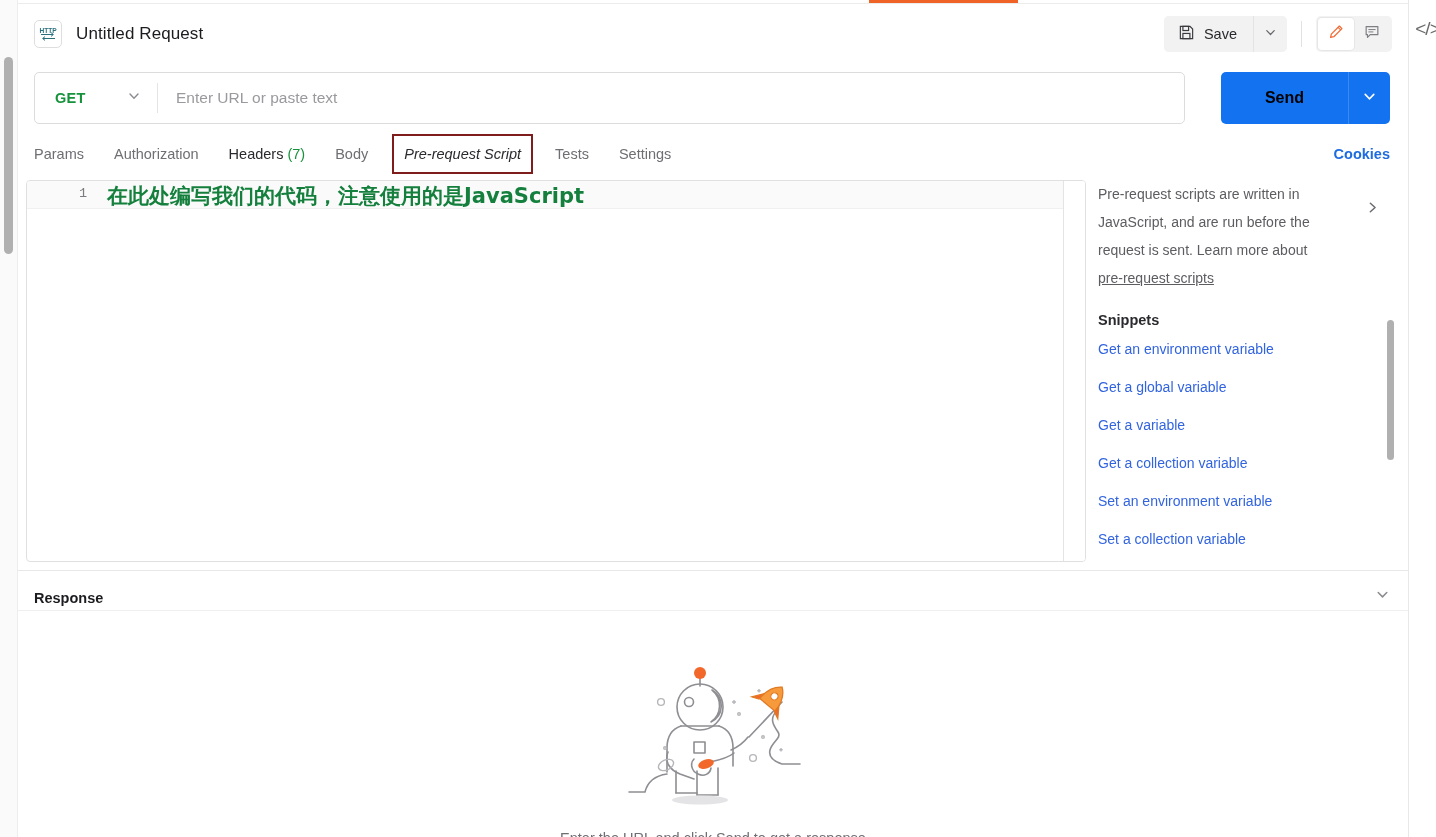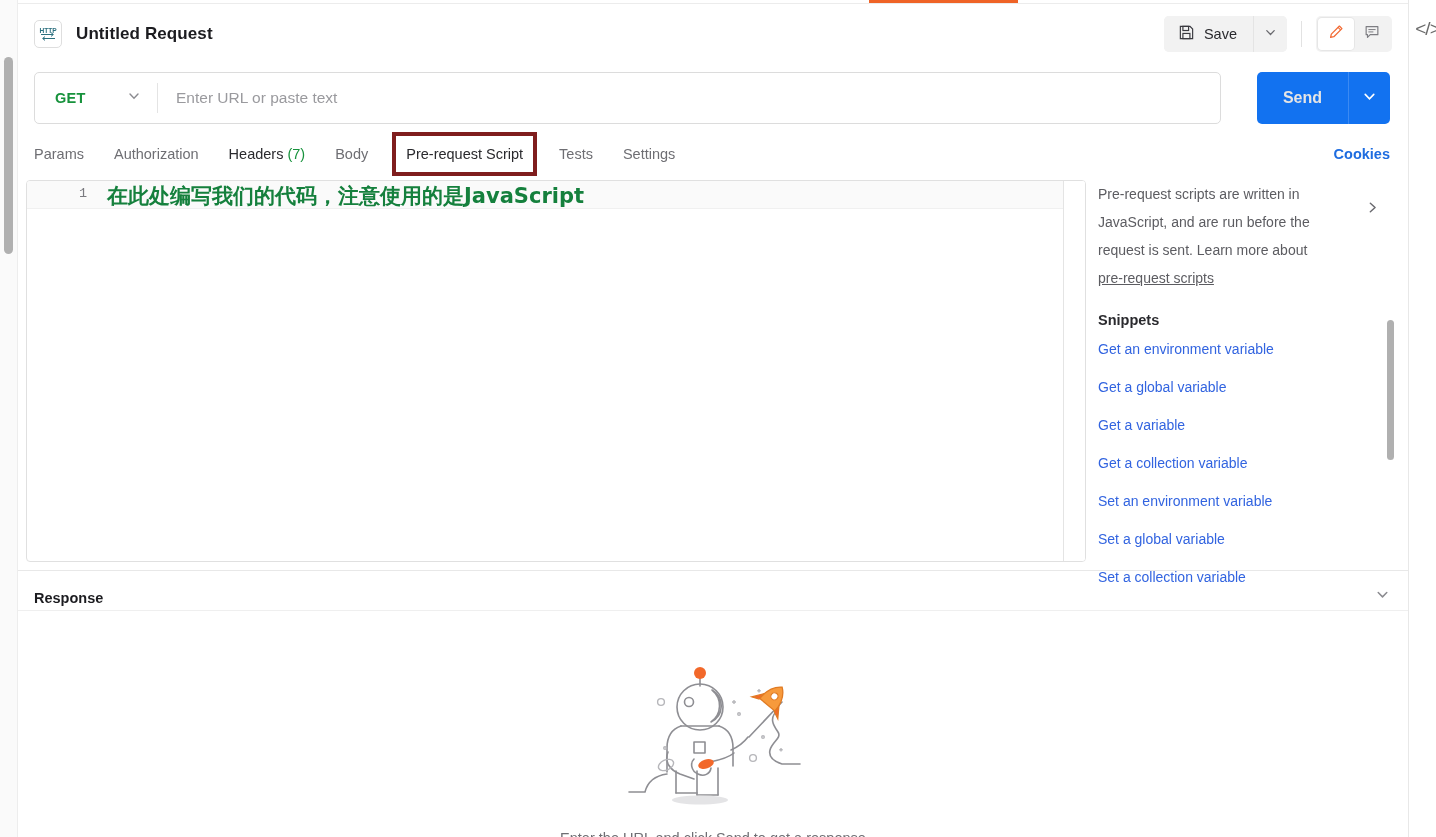--- a/index.html
+++ b/index.html
@@ -46,21 +46,21 @@
     position: absolute; left: 18px; top: 4px; right: 28px; height: 59px;
     display: flex; align-items: center; padding: 0 16px 0 16px;
     background: #fff;
   }
   .http-badge {
     width: 28px; height: 28px; border: 1px solid #dedede; border-radius: 5px;
     background: #fff; display: flex; align-items: center; justify-content: center;
     flex: 0 0 auto;
   }
   .req-title {
-    margin-left: 14px; font-size: 17px; font-weight: bold; color: #1c1c20;
+    margin-left: 14px; font-size: 17px; font-weight: normal; color: #1c1c20;
     letter-spacing: 0.1px;
   }
   .header-right { margin-left: auto; display: flex; align-items: center; gap: 0; }
 
   .save-group { display: flex; align-items: flex-start; background: #f2f2f2; border-radius: 5px; overflow: hidden; height: 36px; }
   .save-btn {
     display: flex; align-items: center; gap: 9px; padding: 0 16px 0 14px; height: 36px;
     background: #f2f2f2; border: none; cursor: pointer;
     font-size: 14.5px; color: #2a2a2e; font-family: inherit;
   }
@@ -92,43 +92,44 @@
   .url-input {
     flex: 1; border: none; outline: none; height: 100%; padding: 0 18px;
     font-size: 15.5px; font-family: inherit; color: #2a2a2e; background: transparent;
   }
   .url-input::placeholder { color: #9a9a9e; }
   .send-group {
     margin-left: 10px; display: flex; align-items: stretch;
     background: #1272f0; border-radius: 5px; overflow: hidden; height: 52px;
   }
   .send-btn {
-    border: none; background: transparent; color: #e5e5e5; font-size: 16px; font-weight: bold;
-    padding: 0 26px; cursor: pointer; font-family: inherit;
+    border: none; background: transparent; color: #000000; font-size: 16px; font-weight: bold;
+    padding: 0 44px; cursor: pointer; font-family: inherit;
   }
   .send-caret {
     width: 42px; border: none; background: transparent; cursor: pointer;
     display: flex; align-items: center; justify-content: center;
     border-left: 1px solid #3b8af3;
   }
 
   
   .tabs-row {
     position: absolute; left: 34px; top: 136px; right: 46px; height: 36px;
     display: flex; align-items: center;
   }
   .tab {
     font-size: 14.5px; color: #6e6e73; padding: 6px 0; margin-right: 30px;
     cursor: pointer; position: relative; white-space: nowrap;
   }
   .tab.dark { color: #2a2a2e; }
   .tab .cnt { color: #17923c; }
   .tab.annotated {
-    color: #2a2a2e; border: 4px solid #7f1d1d; padding: 10px 10px; margin-right: 22px;
+    color: #2a2a2e; border: 2px solid #7f1d1d; padding: 10px 10px; margin-right: 22px;
     margin-left: -6px;
+    font-style: italic;
   }
   .cookies-link {
     margin-left: auto; font-size: 14.5px; color: #1d6ce0; font-weight: bold; cursor: pointer;
   }
 
   
   .editor-wrap {
     position: absolute; left: 26px; top: 180px; width: 1060px; height: 382px;
     border: 1px solid #e0e0e0; border-radius: 4px; background: #fff; overflow: hidden;
   }
@@ -335,21 +336,20 @@
     </div>
 
     <div class="snippets-title">Snippets</div>
 
     <div class="snip-list">
       <a class="snip">Get an environment variable</a>
       <a class="snip">Get a global variable</a>
       <a class="snip">Get a variable</a>
       <a class="snip">Get a collection variable</a>
       <a class="snip">Set an environment variable</a>
-      <a class="snip">Set a global variable</a>
       <a class="snip">Set a collection variable</a>
     </div>
 
     <div class="snip-scroll"></div>
   </div>
 
   <div class="resp-divider"></div>
   <div class="resp-head">
     <div class="resp-title">Response</div>
     <div class="resp-chev">

